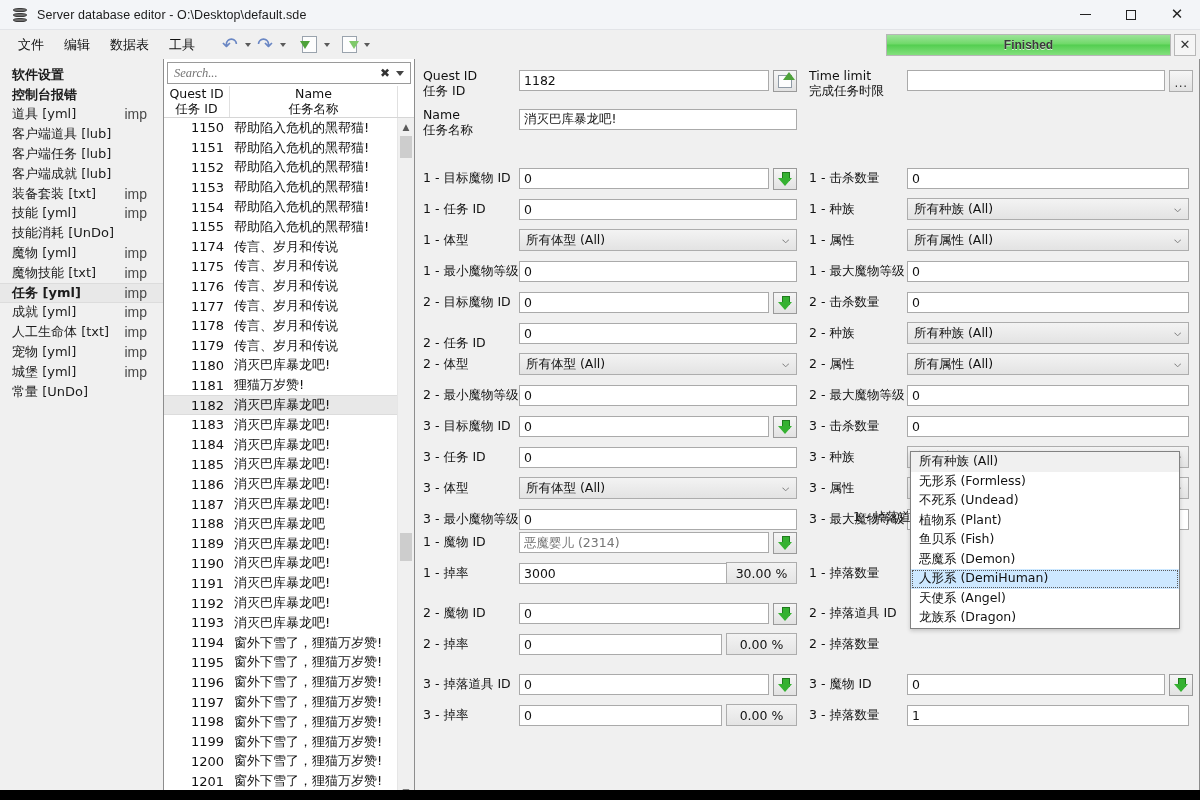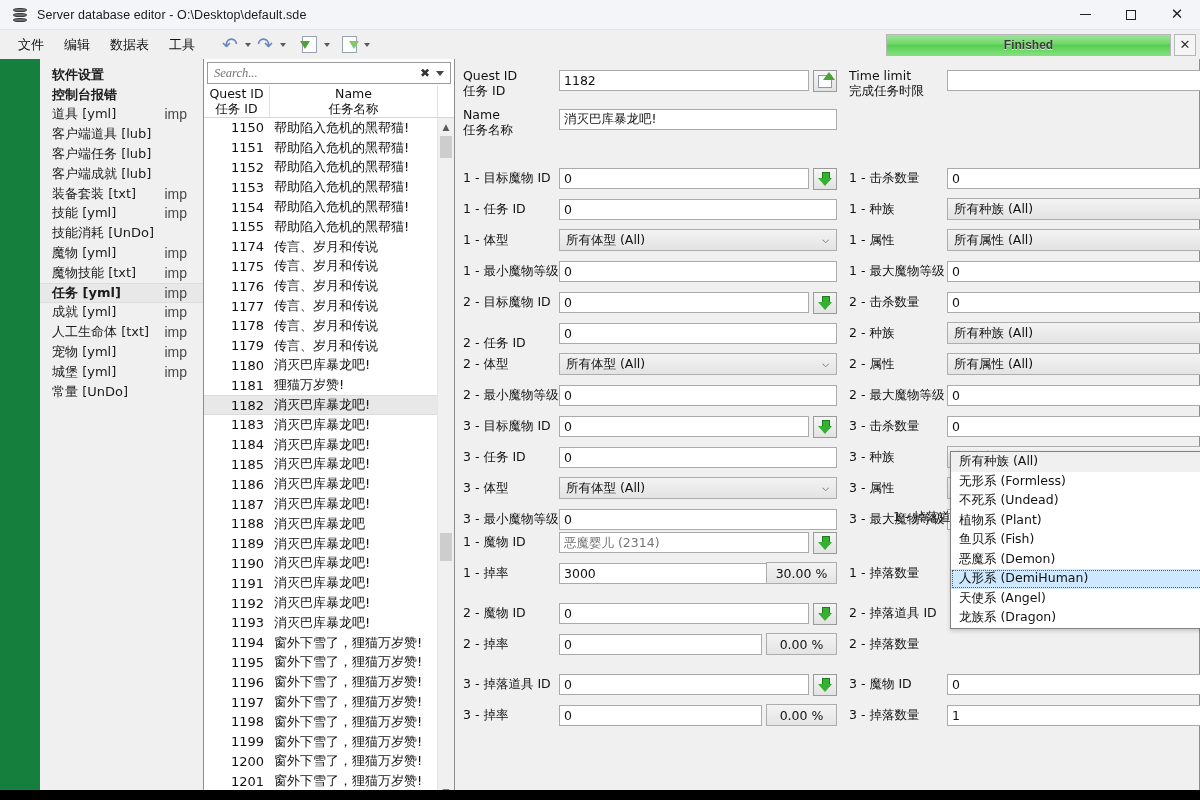--- a/index.html
+++ b/index.html
@@ -6,21 +6,21 @@
   html, body {
     margin: 0; padding: 0;
     width: 1200px; height: 800px;
     overflow: hidden;
     background: #000;
     font-family: "Liberation Sans", "DejaVu Sans", sans-serif;
   }
   #app {
     position: relative;
     width: 1200px; height: 800px;
-    background: #15803d;
+    background: #fef9c3;
     overflow: hidden;
   }
 
   
   .titlebar {
     position: absolute; left: 0; top: 0; width: 1200px; height: 30px;
     background: #f3f5f8;
     border-bottom: 1px solid #e2e4e8;
     display: flex; align-items: center;
   }
@@ -109,21 +109,20 @@
     border: 1px solid #b7b7b7; background: #f5f5f5;
     display: flex; align-items: center; justify-content: center;
     font-size: 13px; color: #333;
     font-family: "DejaVu Sans", sans-serif;
   }
 
   
   .body {
     position: absolute; left: 0; top: 59px; width: 1200px; height: 741px;
     display: flex;
-    padding-left: 40px;
   }
 
   
   .sidebar {
     width: 163px; background: #f0f0f0; position: relative;
     padding-top: 6px;
   }
   .side-item {
     height: 19.8px; display: flex; align-items: center;
     padding-left: 12px; position: relative;

